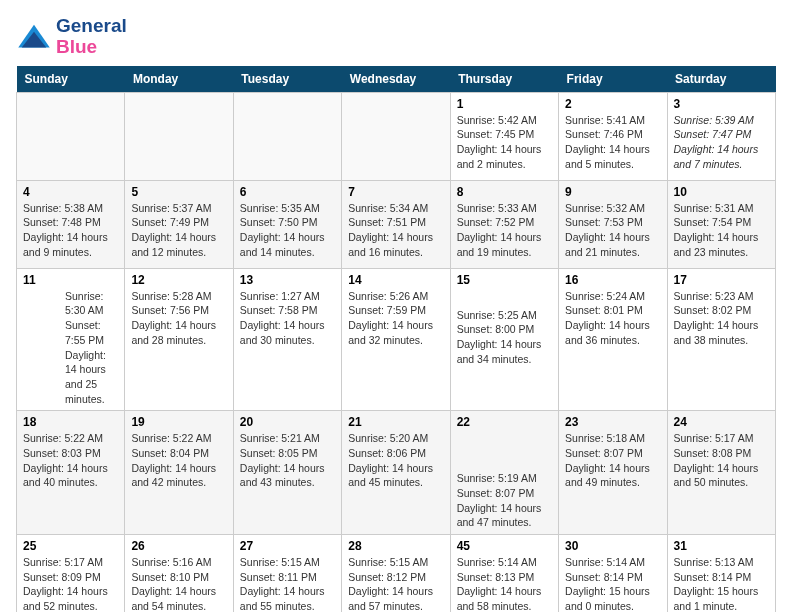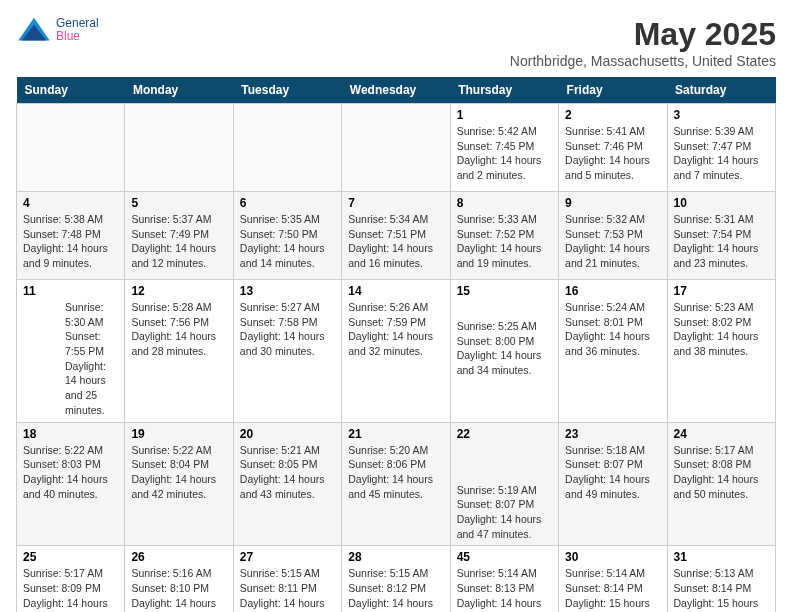--- a/index.html
+++ b/index.html
@@ -15,22 +15,22 @@
       justify-content: space-between;
       align-items: flex-start;
       margin-bottom: 8px;
     }
     .logo {
       display: flex;
       align-items: center;
       gap: 4px;
     }
     .logo-text {
-      font-size: 12px;
-      font-weight: normal;
+      font-size: 19px;
+      font-weight: bold;
       color: #1a4a8a;
       line-height: 1.1;
     }
     .logo-blue { color: #ec4899; }
     .logo-icon {
       width: 36px;
       height: 28px;
     }
     .title-area {
       text-align: right;
@@ -96,24 +96,20 @@
       <polygon points="20,10 34,28 6,28" fill="#1a4a8a"></polygon>
     </svg>
     <div>
       <div class="logo-text">
         <span>General</span>
       </div>
       <div class="logo-text logo-blue">
         <span>Blue</span>
       </div>
     </div>
-  </div>
-  <div class="title-area">
-    <div class="month-title">May 2025</div>
-    <div class="location">Northbridge, Massachusetts, United States</div>
   </div>
 </div>
 
 <table>
   <thead>
     <tr>
       <th>Sunday</th>
       <th>Monday</th>
       <th>Tuesday</th>
       <th>Wednesday</th>
@@ -137,21 +133,21 @@
         </td>
         <td>
           <span class="day-number">2</span>
           <div class="day-info" style="white-space: pre-line;">Sunrise: 5:41 AM
 Sunset: 7:46 PM
 Daylight: 14 hours
 and 5 minutes.</div>
         </td>
         <td>
           <span class="day-number">3</span>
-          <div class="day-info" style="white-space: pre-line;">Sunrise: 5:39 AM
+          <div class="day-info" style="white-space: pre-line; font-style: italic;">Sunrise: 5:39 AM
 Sunset: 7:47 PM
 Daylight: 14 hours
 and 7 minutes.</div>
         </td>
       </tr>
       <tr class="week-row">
         <td>
           <span class="day-number">4</span>
           <div class="day-info" style="white-space: pre-line;">Sunrise: 5:38 AM
 Sunset: 7:48 PM
@@ -211,21 +207,21 @@
         </td>
         <td>
           <span class="day-number">12</span>
           <div class="day-info" style="white-space: pre-line;">Sunrise: 5:28 AM
 Sunset: 7:56 PM
 Daylight: 14 hours
 and 28 minutes.</div>
         </td>
         <td>
           <span class="day-number">13</span>
-          <div class="day-info" style="white-space: pre-line;">Sunrise: 5:27 AM
+          <div class="day-info" style="white-space: pre-line;">Sunrise: 1:27 AM
 Sunset: 7:58 PM
 Daylight: 14 hours
 and 30 minutes.</div>
         </td>
         <td>
           <span class="day-number">14</span>
           <div class="day-info" style="white-space: pre-line;">Sunrise: 5:26 AM
 Sunset: 7:59 PM
 Daylight: 14 hours
 and 32 minutes.</div>

